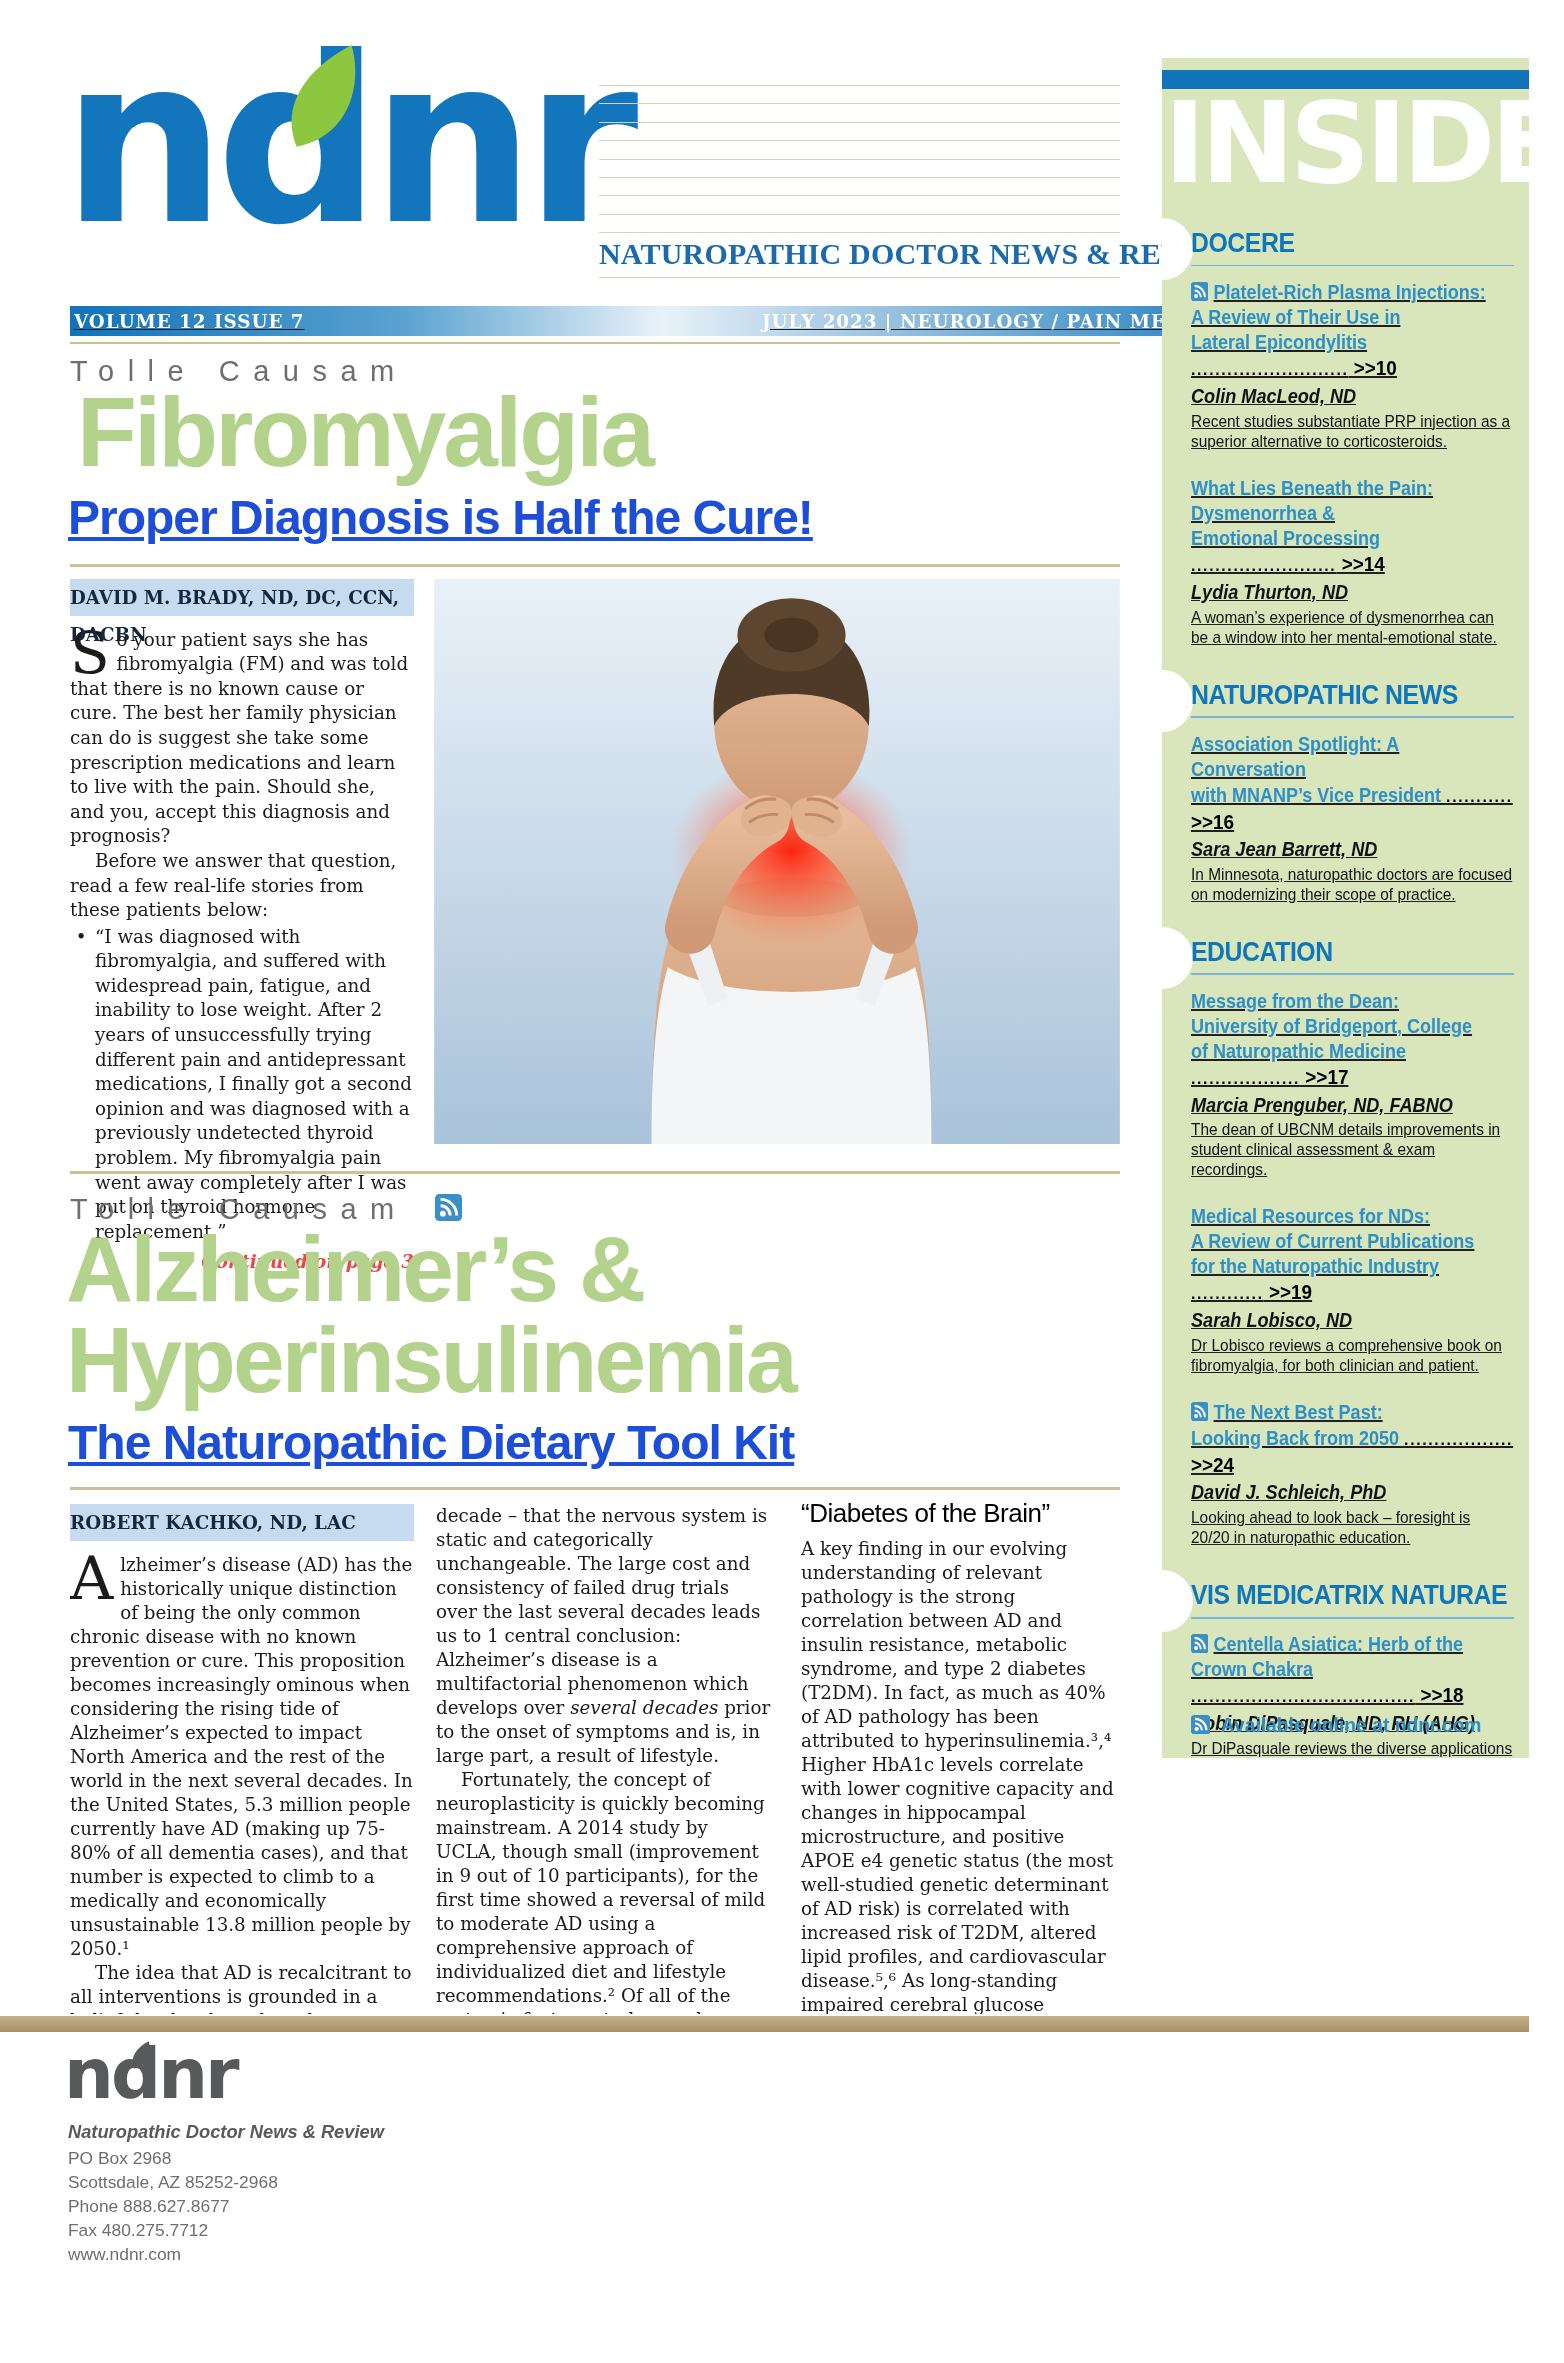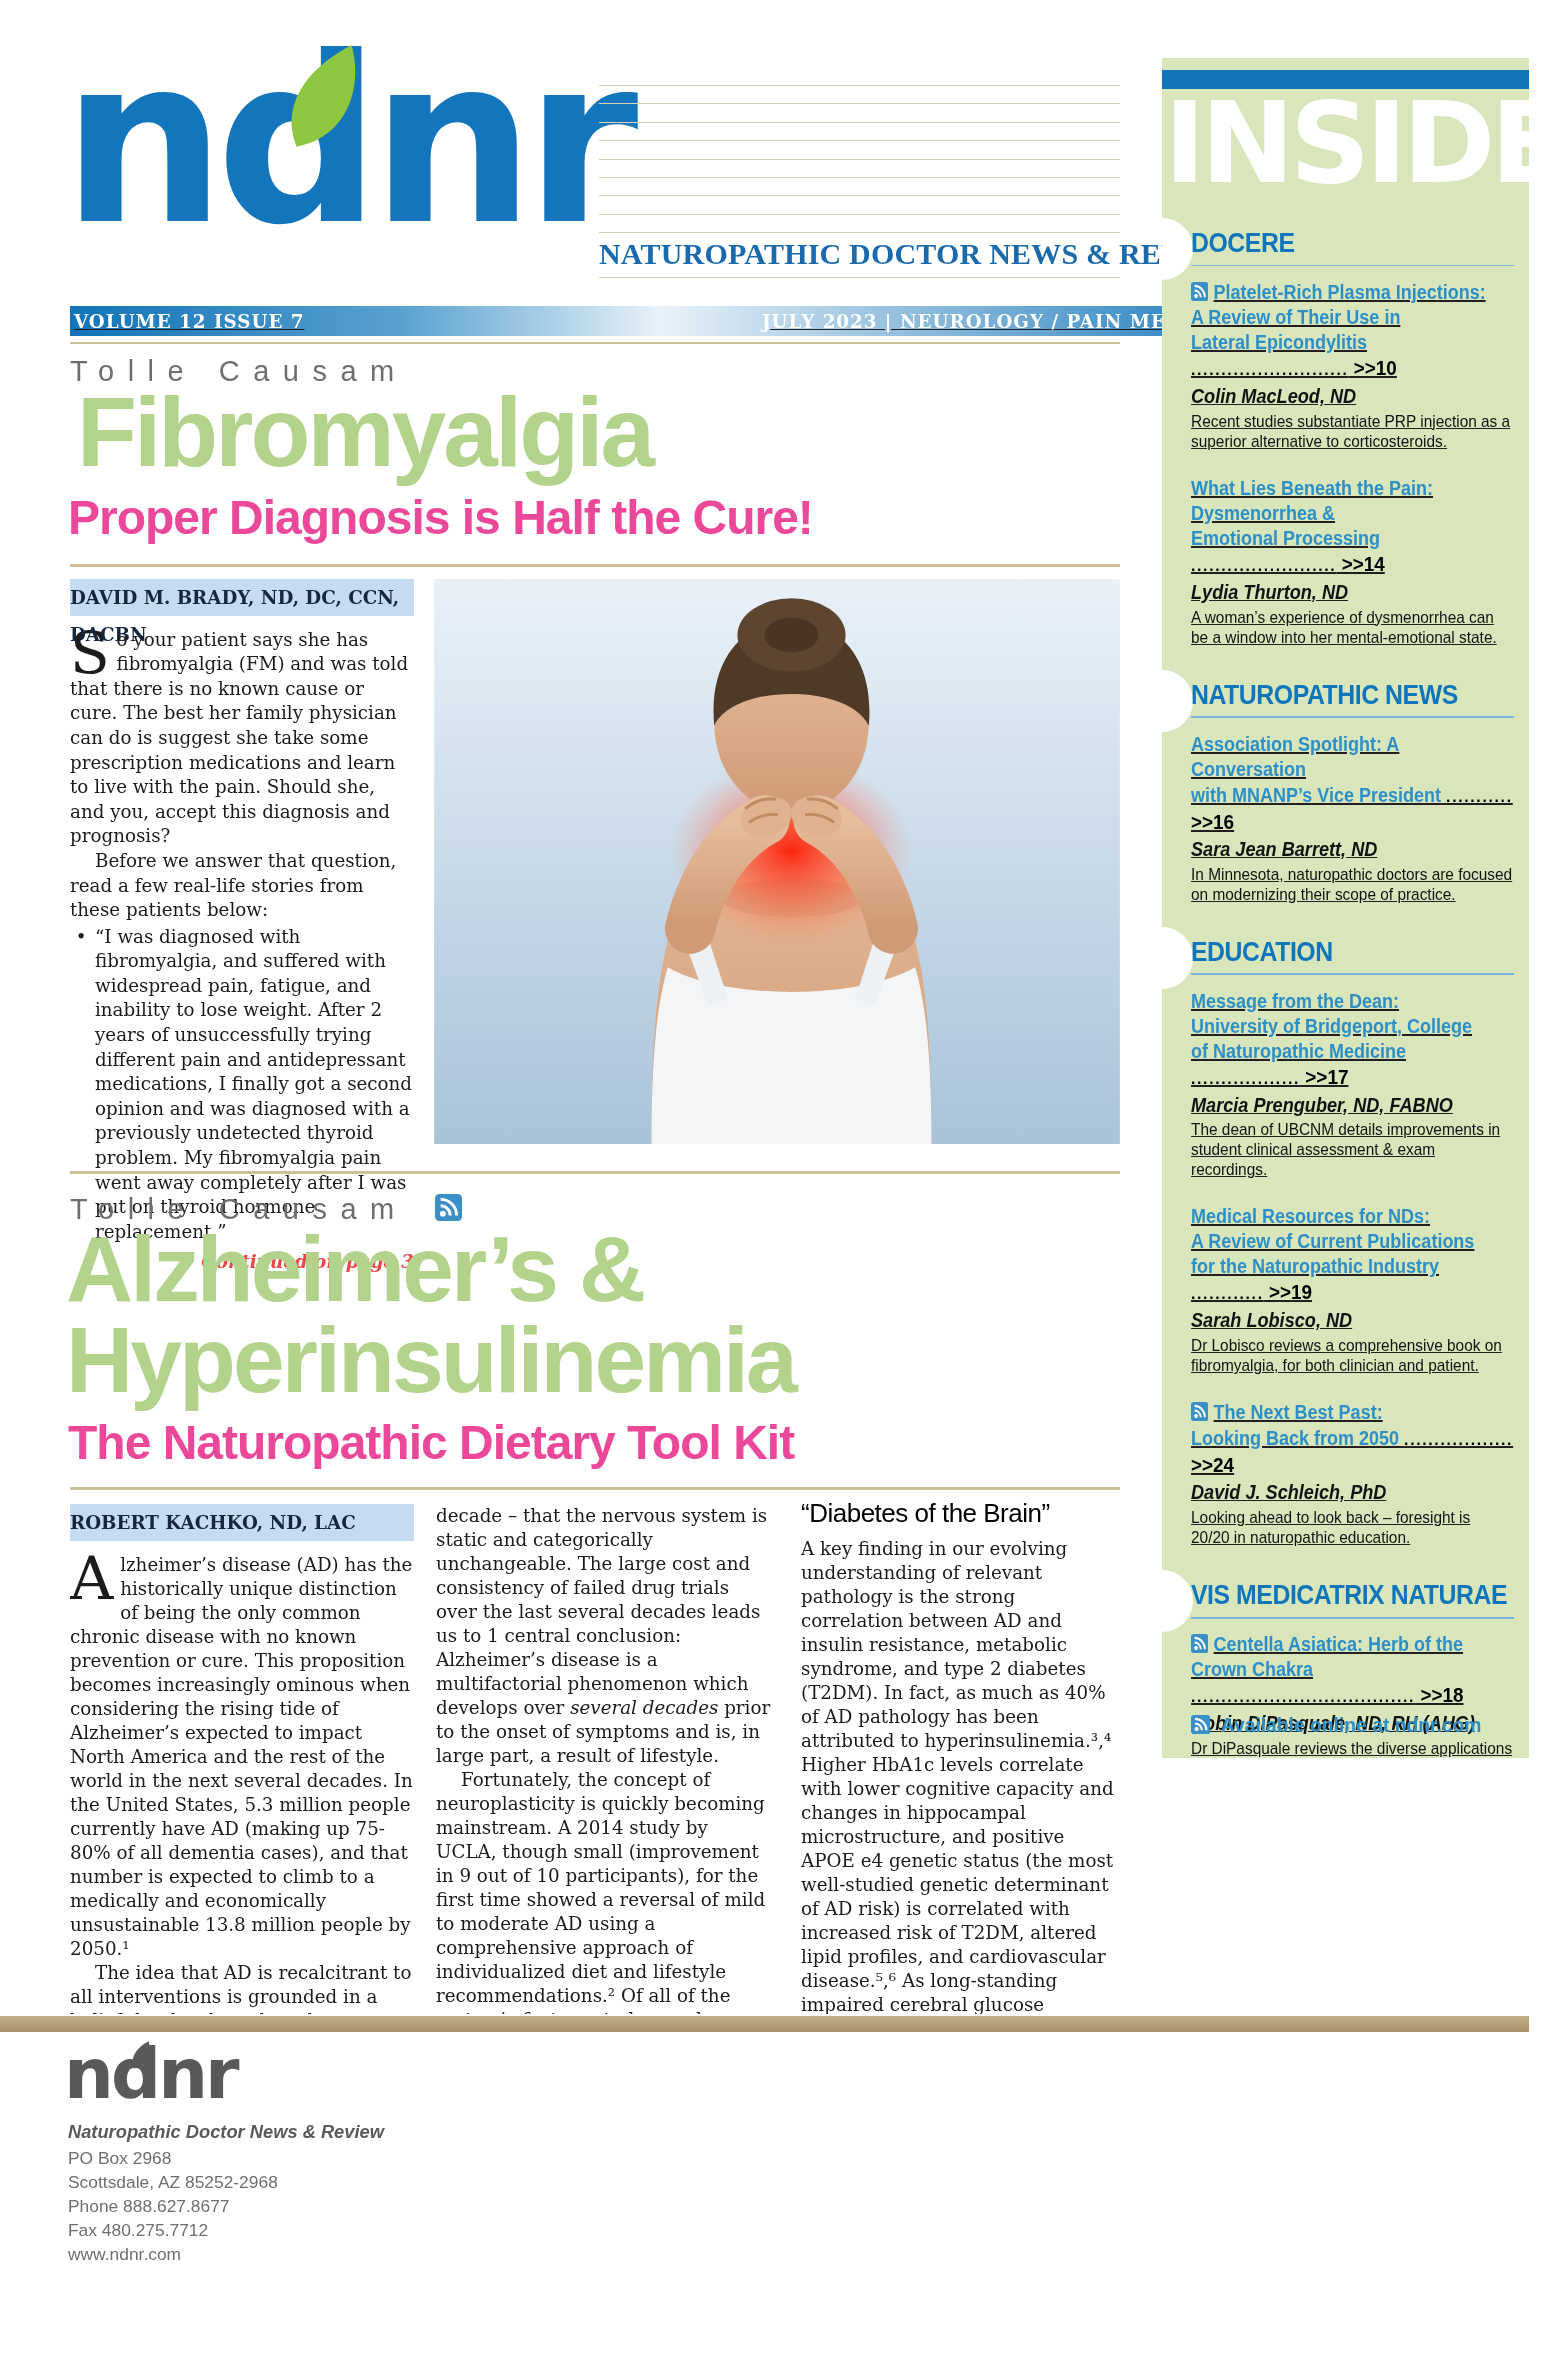--- a/index.html
+++ b/index.html
@@ -17,21 +17,21 @@
               text-align:right;white-space:nowrap;letter-spacing:0.2px;}
   .vol-bar{position:absolute;left:70px;top:306px;width:1184px;height:30px;
            background:linear-gradient(90deg,#1173b9 0%,#5aa2d0 28%,#e9f2f9 50%,#9cc4e0 68%,#1f7dbf 100%);
            display:flex;justify-content:space-between;align-items:center;padding:0 4px;box-sizing:border-box;text-decoration:underline;}
   .vol-bar span{font-family:"DejaVu Serif",serif;font-weight:bold;font-size:18.3px;color:#ffffff;letter-spacing:1px;}
   .rule-tan{position:absolute;height:2.9px;background:#cdbf97;}
 
   
   .kicker{font-size:29px;font-weight:400;color:#6d6e71;letter-spacing:13.5px;}
   .headline{font-weight:bold;color:#b3d38c;letter-spacing:-2.9px;line-height:.98;}
-  .subhead{font-weight:bold;color:#ec4899;letter-spacing:-1px;}
+  .subhead{font-weight:bold;color:#1d4ed8;letter-spacing:-1px;text-decoration:underline;}
 
   
   .byline-box{background:#c6dbf0;height:37px;line-height:37px;padding-left:0;
               font-family:"DejaVu Serif",serif;font-weight:bold;font-size:18.3px;color:#14273f;}
   .copy{font-family:"DejaVu Serif",serif;font-size:18.3px;line-height:24.6px;color:#1d1a1b;}
   .copy p{margin:0;}
   .copy .indent{text-indent:25px;}
   .dropcap{float:left;font-family:"DejaVu Serif",serif;font-size:58px;line-height:45px;
            padding:3.9px 6.8px 0 0;font-weight:400;}
   .bullet{position:relative;padding-left:25px;margin-top:1.9px;}

